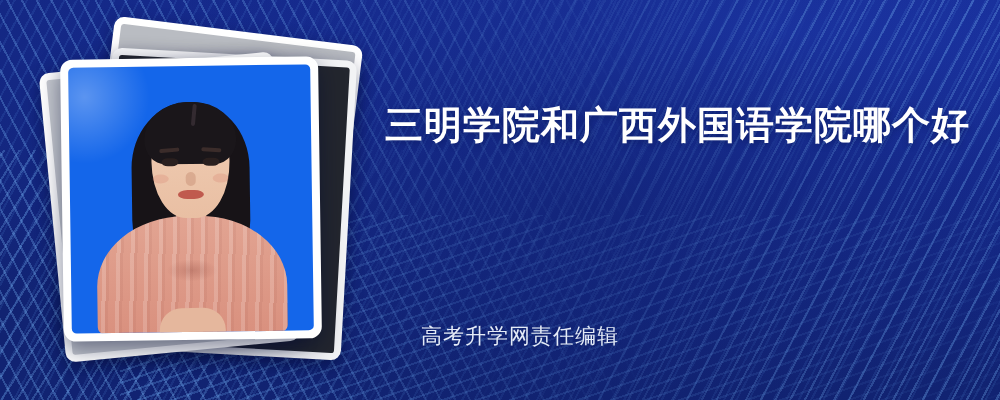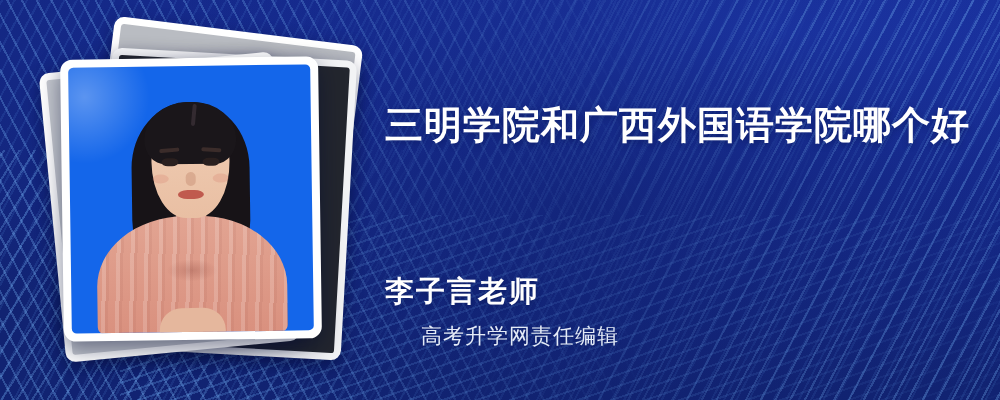--- a/index.html
+++ b/index.html
@@ -350,17 +350,16 @@
           <div class="p-nose"></div>
           <div class="p-lip"></div>
           <div class="p-hands"></div>
         </div>
       </div>
     </div>
   </div>
 
   <div class="title">三明学院和广西外国语学院哪个好</div>
 
-  <div class="author">李子言老师</div>
 
   <div class="role">高考升学网责任编辑</div>
 
 </div>
 
 </body></html>

